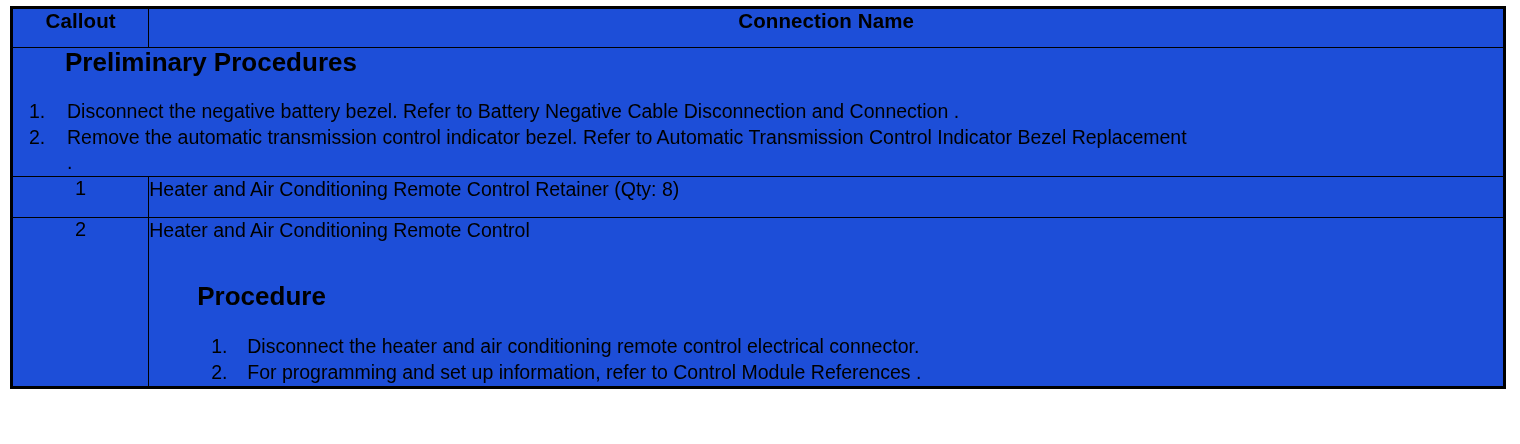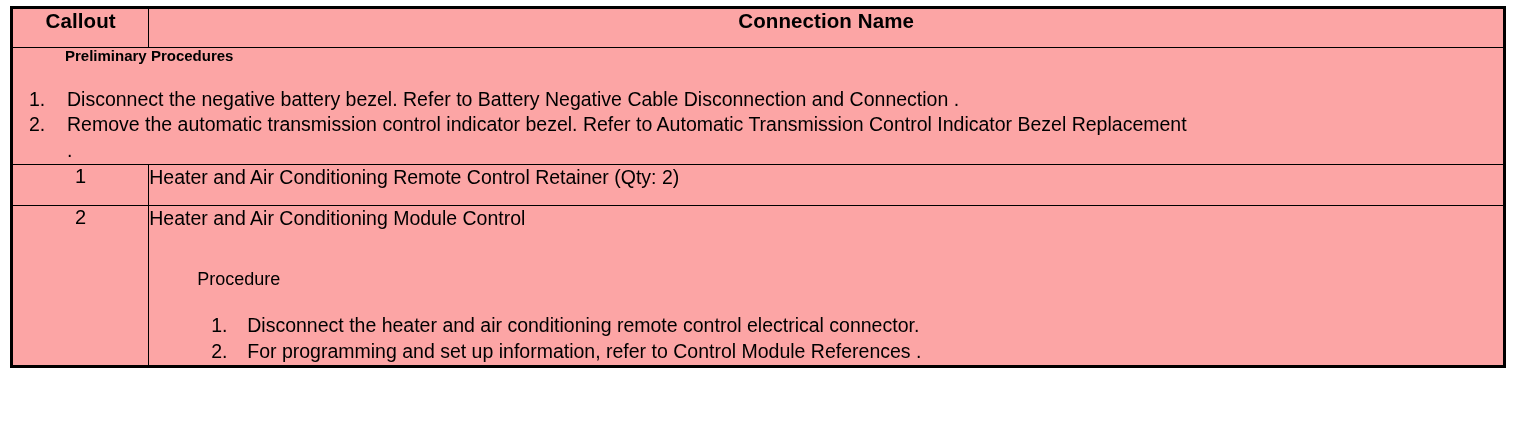--- a/index.html
+++ b/index.html
@@ -33,21 +33,21 @@
     table-layout: fixed;
     border: 3px solid #000000;
     background: #ffffff;
   }
 
   table.component-table td,
   table.component-table th {
     border: 1.5px solid #000000;
     padding: 0;
     vertical-align: top;
-    background: #fca5a5;
+    background: #1d4ed8;
   }
 
   col.callout-col { width: 137px; }
   col.name-col { width: 1353px; }
 
   
   .hdr-cell {
     height: 38px;
     text-align: center;
     vertical-align: middle;
@@ -56,21 +56,21 @@
     letter-spacing: 0.1px;
   }
   .hdr-callout { padding-bottom: 2px; }
   .hdr-name { padding-bottom: 2px; }
 
   
   .prelim-cell {
     padding: 12px 6px 14px 6px;
   }
   .prelim-title {
-    font-size: 15px;
+    font-size: 26px;
     font-weight: bold;
     margin: 0 0 0 52px;
     line-height: 1.1;
   }
   ol.prelim-list {
     list-style: none;
     margin: 22px 0 0 0;
     padding: 0;
     font-size: 19.5px;
     line-height: 1.33;
@@ -109,22 +109,22 @@
     font-size: 19.5px;
     padding: 7px 6px 6px 7px;
     line-height: 1.3;
   }
   .name-cell-block {
     font-size: 19.5px;
     padding: 8px 6px 0 7px;
     line-height: 1.3;
   }
   .sub-title {
-    font-size: 18px;
-    font-weight: normal;
+    font-size: 26px;
+    font-weight: bold;
     margin: 38px 0 0 48px;
     line-height: 1.1;
   }
   ol.proc-list {
     list-style: none;
     margin: 24px 0 0 0;
     padding: 0;
     font-size: 19.5px;
     line-height: 1.33;
   }
@@ -173,27 +173,27 @@
               <span class="num">2.</span>
               <span>Remove the automatic transmission control indicator bezel. Refer to Automatic Transmission Control Indicator Bezel Replacement</span>
             </li>
           </ol>
           <div class="prelim-trailing">.</div>
         </td>
       </tr>
 
       <tr>
         <td class="callout-num">1</td>
-        <td class="name-cell">Heater and Air Conditioning Remote Control Retainer (Qty: 2)</td>
+        <td class="name-cell">Heater and Air Conditioning Remote Control Retainer (Qty: 8)</td>
       </tr>
 
       <tr>
         <td class="callout-num-tall">2</td>
         <td class="name-cell-block">
-          <div>Heater and Air Conditioning Module Control</div>
+          <div>Heater and Air Conditioning Remote Control</div>
           <div class="sub-title">Procedure</div>
           <ol class="proc-list">
             <li>
               <span class="num">1.</span>
               <span>Disconnect the heater and air conditioning remote control electrical connector.</span>
             </li>
             <li>
               <span class="num">2.</span>
               <span>For programming and set up information, refer to Control Module References .</span>
             </li>

